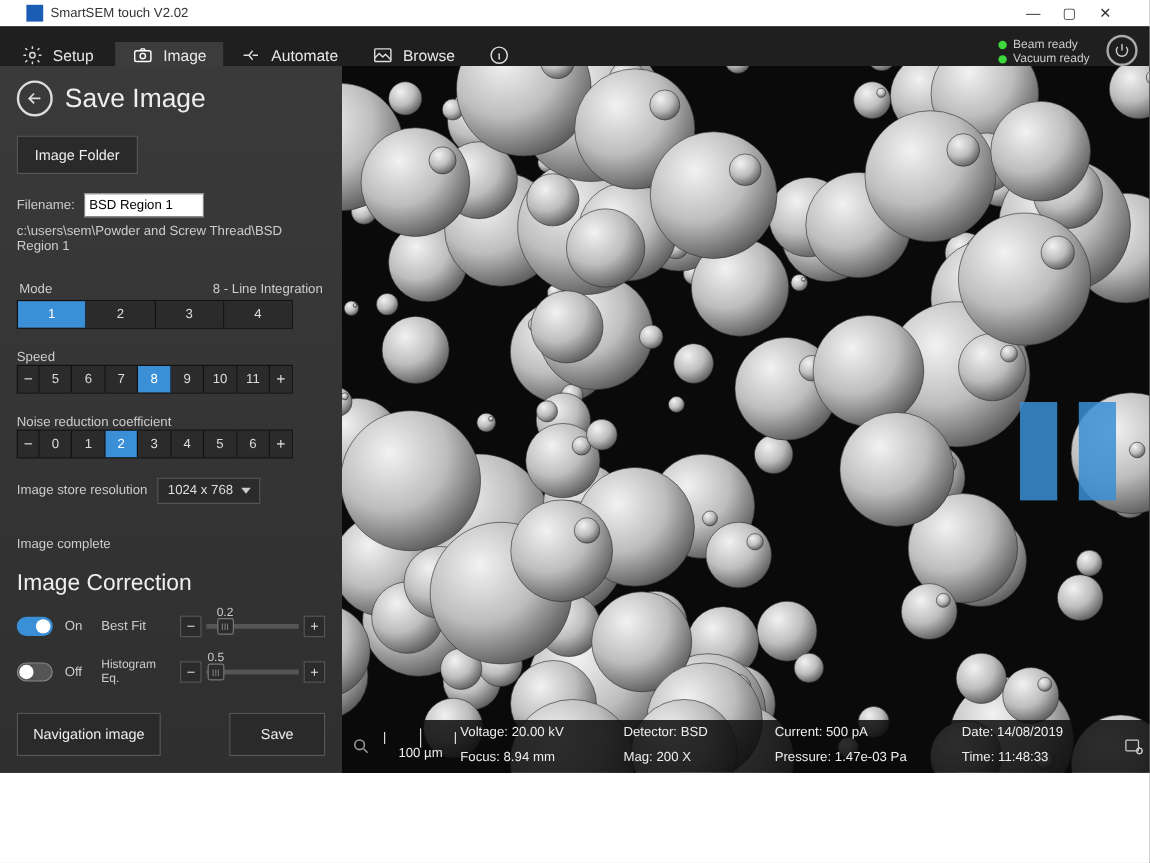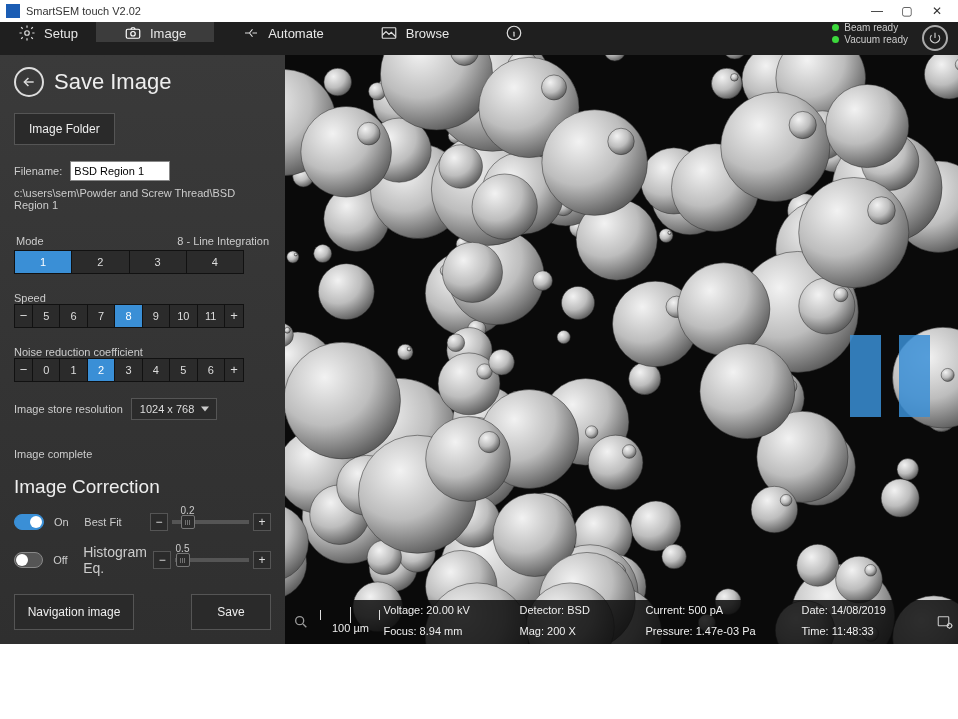--- a/index.html
+++ b/index.html
@@ -1,24 +1,24 @@
 <!DOCTYPE html>
 <html><head>
 <meta charset="utf-8">
 <style>
   * { box-sizing: border-box; margin: 0; padding: 0; font-family: "Segoe UI", Arial, sans-serif; }
   body { background: #fff; }
   .window { width: 958px; height: 719px; background:#fff; display:flex; flex-direction:column; }
-  .caption { height:22px; background:#fff; display:flex; align-items:center; padding:0 6px; font-size:11px; color:#333; }
+  .caption { height:22px; background:#fff; display:flex; align-items:center; padding:0 22px; font-size:11px; color:#333; }
   .caption .title { flex:1; }
   .caption .win-btn { width:30px; text-align:center; font-size:12px; color:#333; cursor:pointer; }
   .caption .logo { width:14px; height:14px; background:#1b5db4; margin-right:6px; }
   .app { flex:1; background:#2a2a2a; display:flex; flex-direction:column; position:relative; }
-  .topbar { height:33px; background:#1f1f1f; display:flex; align-items:flex-start; color:#e8e8e8; font-size:13px; }
-  .topbar .tab { display:flex; align-items:center; padding:0 28px; gap:8px; cursor:pointer; border-top:2px solid transparent; }
+  .topbar { height:33px; background:#1f1f1f; display:flex; align-items:flex-end; color:#e8e8e8; font-size:13px; }
+  .topbar .tab { display:flex; align-items:center; padding:0 14px; gap:8px; cursor:pointer; border-top:2px solid transparent; }
   .topbar .tab.sel { background:#3c3c3c; border-top:2px solid #3c3c3c; }
   .topbar .tab.setup { padding:0 18px;}
   .topbar .spacer { flex:1; }
   .status-col { display:flex; flex-direction:column; justify-content:center; gap:1px; padding:0 10px; font-size:10px; color:#ccc;}
   .status-row { display:flex; align-items:center; gap:5px;}
   .dot { width:7px; height:7px; border-radius:50%; background:#3cd83c; }
   .power { width:26px; height:26px; border:2px solid #aaa; border-radius:50%; margin:3px 10px 0 4px; display:flex; align-items:center; justify-content:center; color:#aaa; cursor:pointer;}
   .icon { display:inline-flex; align-items:center; justify-content:center; }
   svg { display:block; }
   .main { flex:1; display:flex; min-height:0;}
@@ -234,21 +234,21 @@
             </div>
             <div class="sbtn">+</div>
           </div>
         </div>
 
         <div class="corr-row">
           <div class="toggle">
               <div class="knob"></div>
             </div>
           <span class="lbl" style="width:22px;">Off</span>
-          <span class="lbl" style="width:60px; font-size:14px;">Histogram Eq.</span>
+          <span class="lbl" style="width:60px; font-size:10px;">Histogram Eq.</span>
           <div class="slider-wrap">
             <div class="sbtn">−</div>
             <div class="slider">
               <span class="val" style="left:10%;">0.5</span>
               <div class="thumb" style="left:calc(10% - 7px);">III</div>
             </div>
             <div class="sbtn">+</div>
           </div>
         </div>
 

